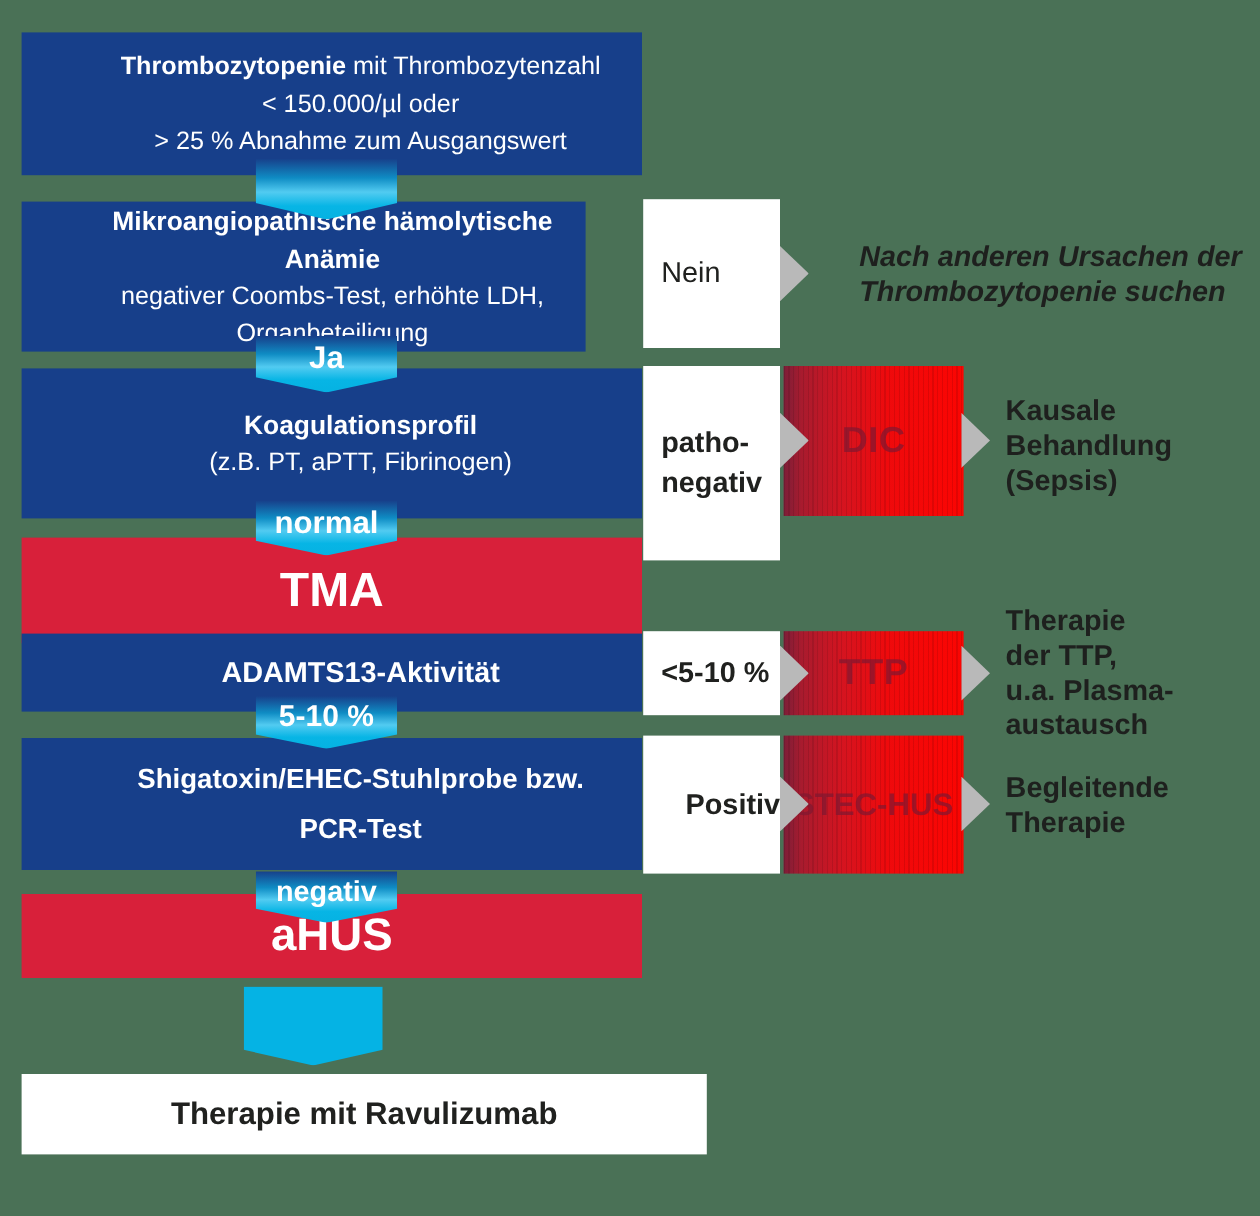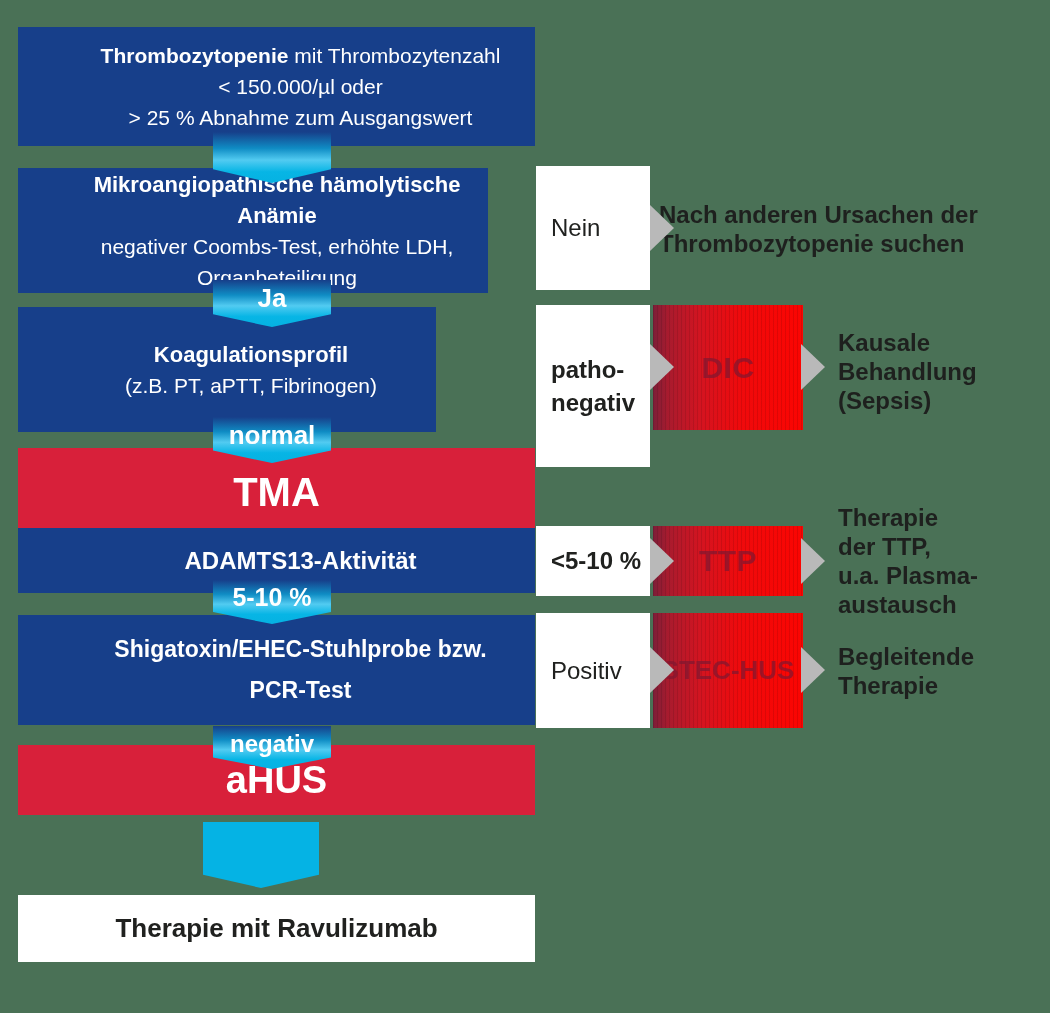--- a/index.html
+++ b/index.html
@@ -16,51 +16,51 @@
     background:var(--box-blue,#173f8a);color:#fff;
     display:flex;flex-direction:column;justify-content:center;align-items:center;
     text-align:center;z-index:1;padding-left:48px;
   }
   .blue .t{font-weight:700;}
   .blue .l{font-weight:400;}
 
   .b1{left:18px;top:27px;width:517px;height:119px;font-size:21px;line-height:31px;}
   .b2{left:18px;top:168px;width:470px;height:125px;font-size:21px;line-height:31px;}
   .b2 .t,.b3 .t{font-size:22px;}
-  .b3{left:18px;top:307px;width:418px;height:125px;font-size:21px;line-height:31px;text-align:center;}
+  .b3{left:18px;top:307px;width:517px;height:125px;font-size:21px;line-height:31px;text-align:center;}
   .b4{left:18px;top:528px;width:517px;height:65px;font-size:24px;}
   .b5{left:18px;top:615px;width:517px;height:110px;font-size:23px;line-height:41px;}
   .b5 .t{font-size:23px;}
 
   
   .crimson{
     background:var(--box-crimson,#d8203a);color:#fff;
     display:flex;align-items:center;justify-content:center;
     font-weight:700;z-index:1;
   }
   .tma{left:18px;top:448px;width:517px;height:88px;font-size:40px;}
   .ahus{left:18px;top:745px;width:517px;height:70px;font-size:38px;}
 
   
   .result{
-    left:18px;top:895px;width:517px;height:67px;background:#ffffff;
+    left:18px;top:895px;width:571px;height:67px;background:#ffffff;
     display:flex;align-items:center;justify-content:center;
     font-weight:700;font-size:26px;color:#20211f;z-index:1;
   }
 
   
   .white-box{
     background:#ffffff;color:#20211f;
     display:flex;flex-direction:column;justify-content:center;
     padding-left:15px;z-index:2;
   }
   .wb1{left:536px;top:166px;width:114px;height:124px;font-size:24px;font-weight:500;}
   .wb2{left:536px;top:305px;width:114px;height:162px;font-size:24px;font-weight:700;line-height:33px;}
   .wb3{left:536px;top:526px;width:114px;height:70px;font-size:24px;font-weight:600;}
-  .wb4{left:536px;top:613px;width:114px;height:115px;font-size:24px;font-weight:400;}
+  .wb4{left:536px;top:613px;width:114px;height:115px;font-size:24px;font-weight:700;text-align:right;}
 
   
   .redbox{
     display:flex;align-items:center;justify-content:center;z-index:2;
     background:
       repeating-linear-gradient(90deg, rgba(0,0,0,0.10) 0 1px, rgba(255,255,255,0) 1px 4px),
       linear-gradient(90deg,#7c1e38 0%,#a81b2e 10%,#d41420 32%,#ef0a0c 58%,#fb0502 100%);
   }
   .rb1{left:653px;top:305px;width:150px;height:125px;}
   .rb2{left:653px;top:526px;width:150px;height:70px;}
@@ -90,21 +90,21 @@
   .c3{left:213px;top:417px;width:118px;height:46px;}
   .c4{left:213px;top:580px;width:118px;height:44px;font-size:25px;}
   .c5{left:213px;top:726px;width:118px;height:43px;font-size:24px;padding-bottom:8px;}
   .cbig{
     left:203px;top:822px;width:116px;height:66px;background:#05b3e4;
     clip-path:polygon(0 0,100% 0,100% 80%,50% 100%,0 80%);z-index:5;
   }
 
   
   .note{color:var(--text-dark,#1e201e);font-weight:800;font-size:24px;line-height:29px;z-index:4;}
-  .n1{left:659px;top:200px;}
+  .n1{left:716px;top:200px;font-style:italic;}
   .n2{left:838px;top:328px;}
   .n3{left:838px;top:503px;}
   .n4{left:838px;top:642px;}
 </style>
 </head>
 <body>
 
 <div class="abs blue b1">
   <div><span class="t">Thrombozytopenie</span><span class="l"> mit Thrombozytenzahl</span></div>
   <div class="l">&lt; 150.000/µl oder</div>

